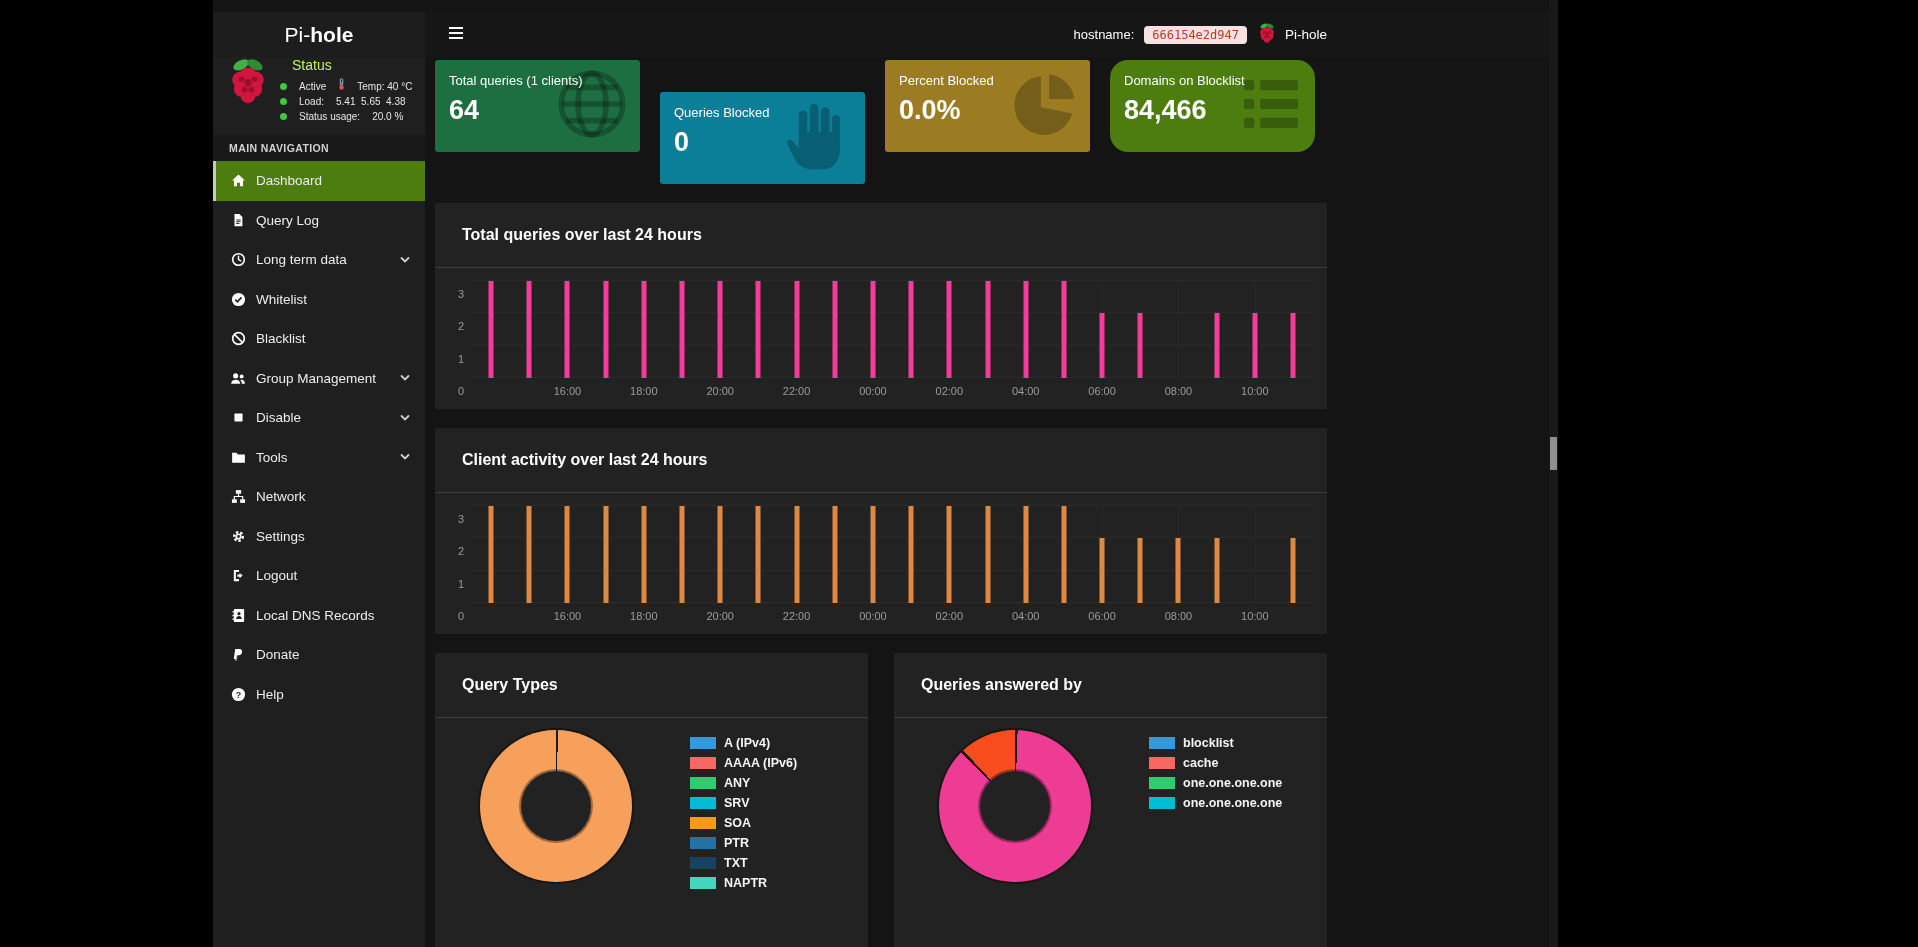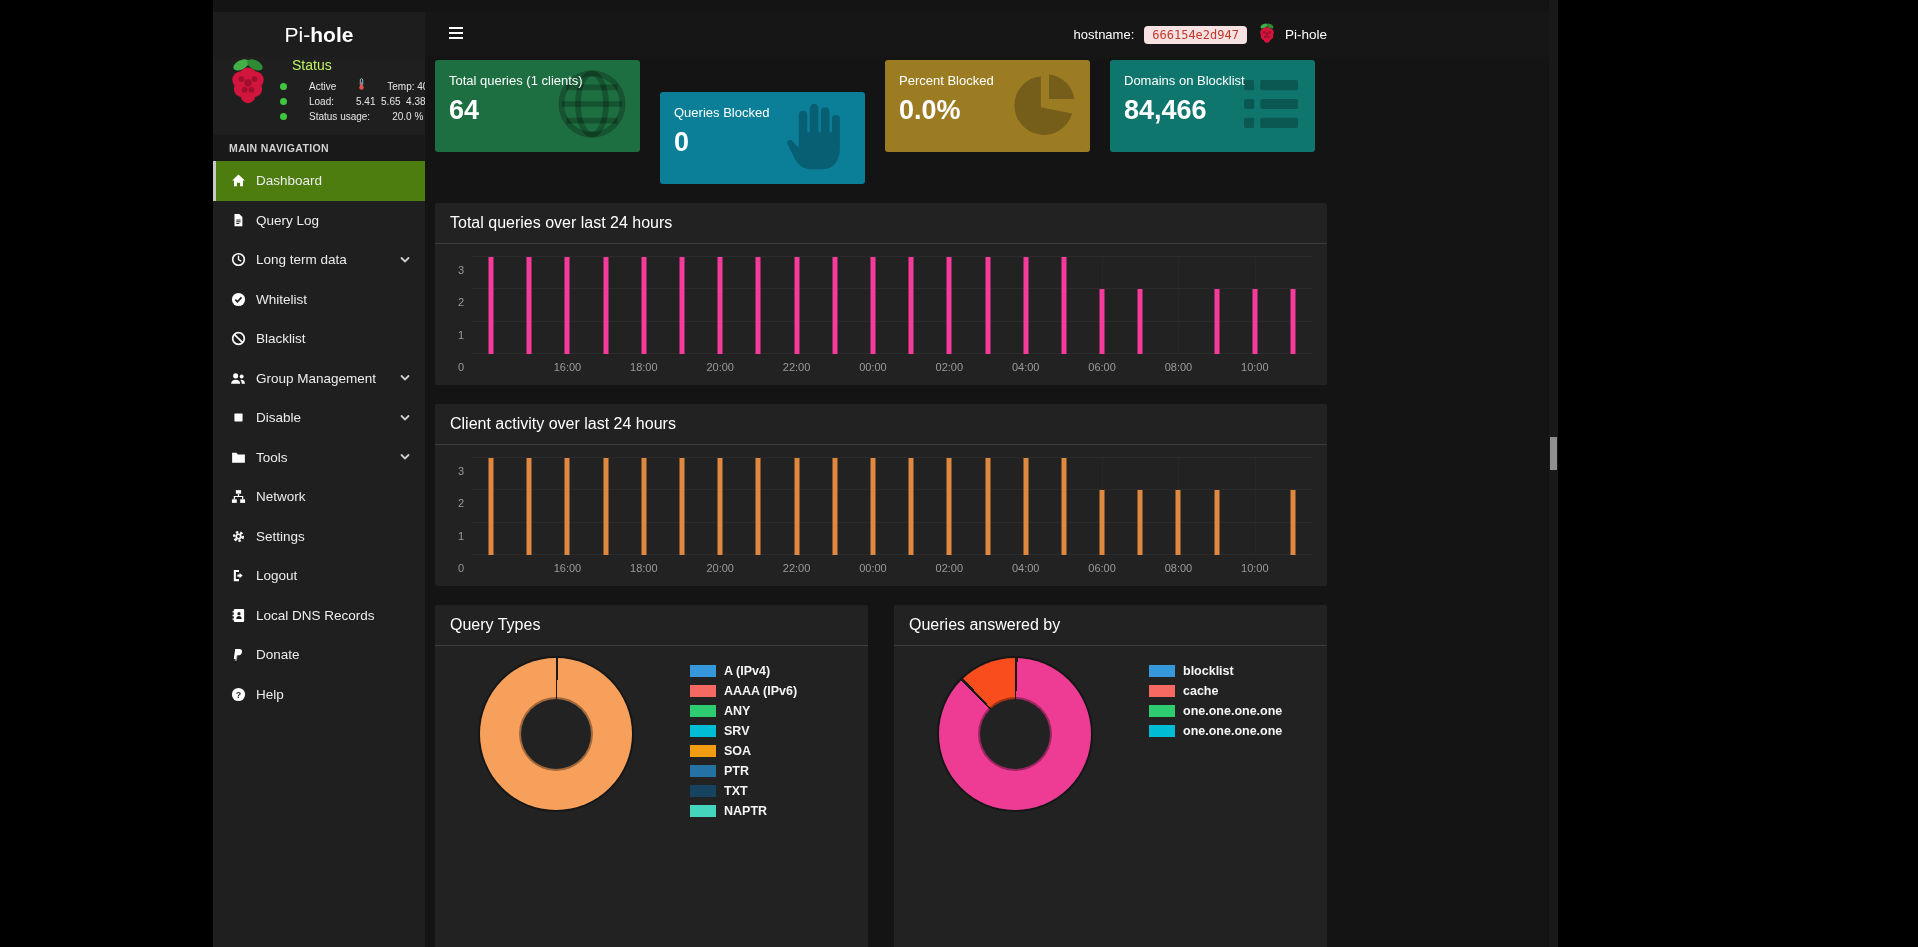--- a/index.html
+++ b/index.html
@@ -15,40 +15,40 @@
   .brand-hole{font-weight:700}
   .hamburger{position:absolute;left:227px;top:0;height:45px;background:none;border:0;padding:0 8px;color:#fff;cursor:pointer;display:flex;align-items:center}
   .nav-right{position:absolute;right:231px;top:0;height:45px;display:flex;align-items:center;gap:10px;font-size:13px}
   .hostname-badge{background:#f6e2e2;color:#c0392b;font-family:"DejaVu Sans Mono","Liberation Mono",monospace;font-size:12px;padding:2px 8px;border-radius:4px}
   .product{display:flex;align-items:center;gap:8px;font-size:13.5px;cursor:pointer}
 
   
   .sidebar{position:absolute;left:0;top:45px;width:212px;bottom:0;background:#1f1f1f}
   .status-block{display:flex;gap:9px;padding:10px 8px 11px 12px}
   .status-title{font-size:14px;font-weight:400;color:#bef264;margin:2px 12px 5px}
-  .status-row{display:flex;align-items:center;gap:22px;font-size:10px;color:#e6e6e6;line-height:15px;white-space:nowrap}
+  .status-row{display:flex;align-items:center;gap:12px;font-size:10px;color:#e6e6e6;line-height:15px;white-space:nowrap}
   .status-val{white-space:pre}
   .dot{width:7px;height:7px;border-radius:50%;background:#3ec83e;display:inline-block;flex:none}
   .nav-header{background:#191919;color:#d2d2d2;font-size:10.5px;font-weight:700;letter-spacing:.4px;padding:7px 0 7px 16px}
   .side-item{display:flex;align-items:center;height:39.5px;padding:0 14px 0 16px;color:#ededed;font-size:13.5px;cursor:pointer;text-decoration:none}
   .side-item .s-icon{width:18px;margin-right:9px;display:inline-flex;justify-content:center;color:#fff;flex:none}
   .side-item.active{background:#4d7c0f;border-left:3px solid #c8c8c8;padding-left:13px}
   .s-chevron{margin-left:auto;color:#cfcfcf;display:inline-flex}
 
   
   .content{position:absolute;left:212px;top:45px;right:9px;bottom:0;background:#141414;padding:15px 0 0 10px;overflow:hidden}
   .cards{display:flex;gap:20px;width:892px}
   .card{position:relative;width:205px;height:92px;border-radius:3px;padding:13px 14px;box-sizing:border-box;overflow:hidden}
   .card-title{font-size:13px;position:relative;z-index:2}
   .card-value{font-size:27px;font-weight:700;margin-top:7px;position:relative;z-index:2}
   .c-icon{position:absolute;right:8px;top:50%;transform:translateY(-50%);z-index:1}
 
   .panel{background:#222;width:892px;margin-top:19px;border-radius:2px}
   .panel-header{padding:11px 15px;border-bottom:1px solid #3d3d3d}
-  .panel-header h3{margin:0;font-size:16px;font-weight:400;color:#fff}
+  .panel-header h3{margin:12px;font-size:16px;font-weight:700;color:#fff}
   .panel-body{padding:13px 15px 12px}
 
   .chart{position:relative;padding-left:22px}
   .plot{position:relative;height:97px;display:flex}
   .hgrid{position:absolute;left:0;right:0;height:1px;background:#2b2b2b}
   .slot{flex:1;position:relative}
   .slot.tick::before{content:"";position:absolute;left:50%;top:0;bottom:0;width:1px;background:#272727}
   .bar{position:absolute;bottom:0;left:50%;transform:translateX(-50%);width:5px;z-index:2}
   .ylabels{position:absolute;left:0;top:13px;width:18px;height:97px}
   .ylabels span{position:absolute;right:4px;transform:translateY(-50%);font-size:11px;color:#9b9b9b}
@@ -325,21 +325,21 @@
           <div class="card-value">0</div>
         </div>
         <div class="card" style="background: rgb(156, 124, 35);">
           <span class="c-icon"><svg viewBox="0 0 24 24" width="76" height="76">
               <path fill="rgba(0,0,0,.25)" d="M11 13V3.2A9.3 9.3 0 1 0 20.9 15z"></path>
               <path fill="rgba(0,0,0,.25)" d="M13.6 10.4V2.6a9.3 9.3 0 0 1 8 7.8z"></path>
             </svg></span>
           <div class="card-title">Percent Blocked</div>
           <div class="card-value">0.0%</div>
         </div>
-        <div class="card" style="background: #0f766e;">
+        <div class="card" style="background: #4d7c0f; border-radius: 18px;">
           <span class="c-icon"><svg viewBox="0 0 24 24" width="72" height="72">
               <g fill="rgba(0,0,0,.25)">
                 <rect x="3" y="4" width="3.4" height="3.4" rx=".6"></rect>
                 <rect x="8.4" y="4" width="12.6" height="3.4" rx=".6"></rect>
                 <rect x="3" y="10.3" width="3.4" height="3.4" rx=".6"></rect>
                 <rect x="8.4" y="10.3" width="12.6" height="3.4" rx=".6"></rect>
                 <rect x="3" y="16.6" width="3.4" height="3.4" rx=".6"></rect>
                 <rect x="8.4" y="16.6" width="12.6" height="3.4" rx=".6"></rect>
               </g>
             </svg></span>

